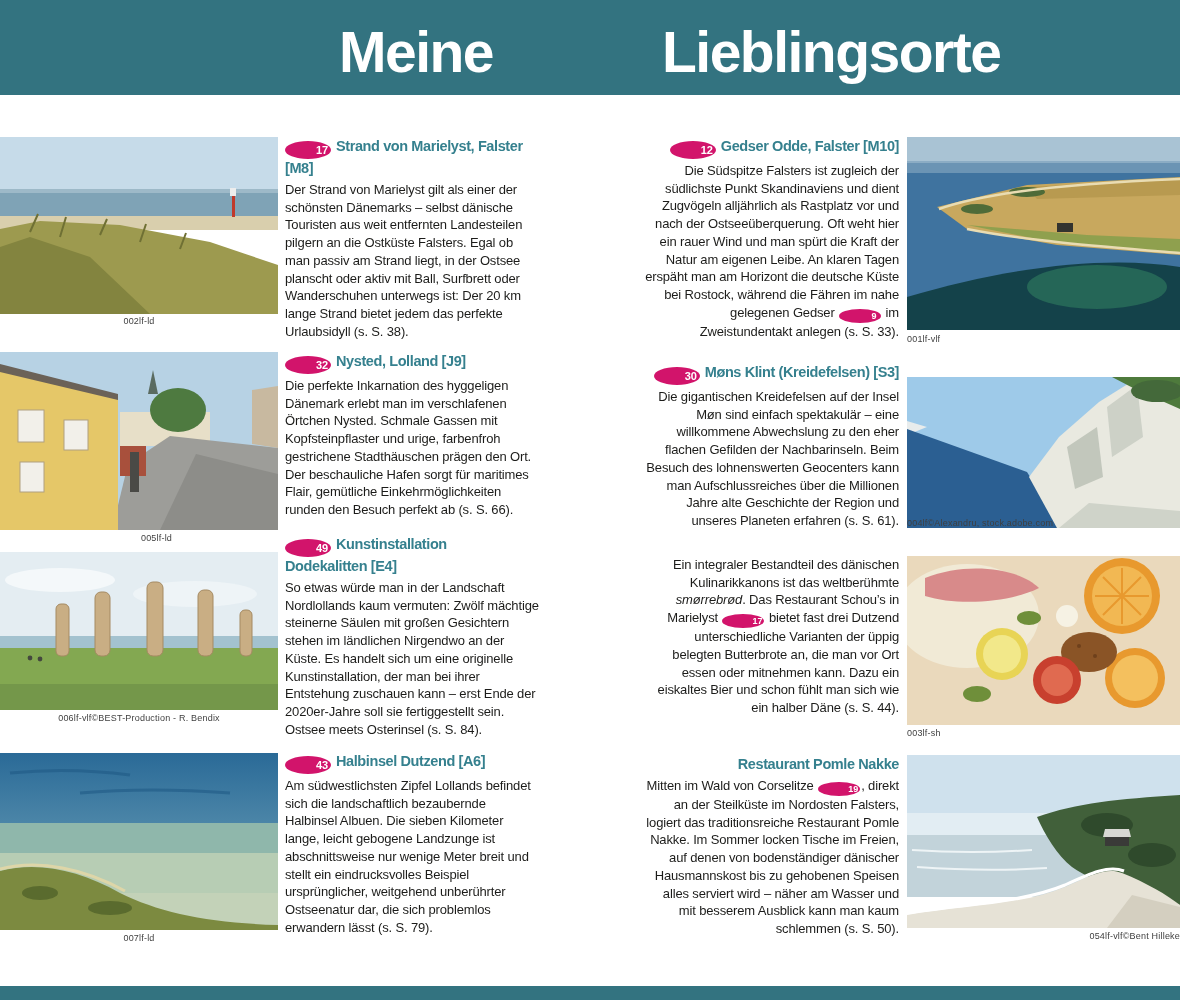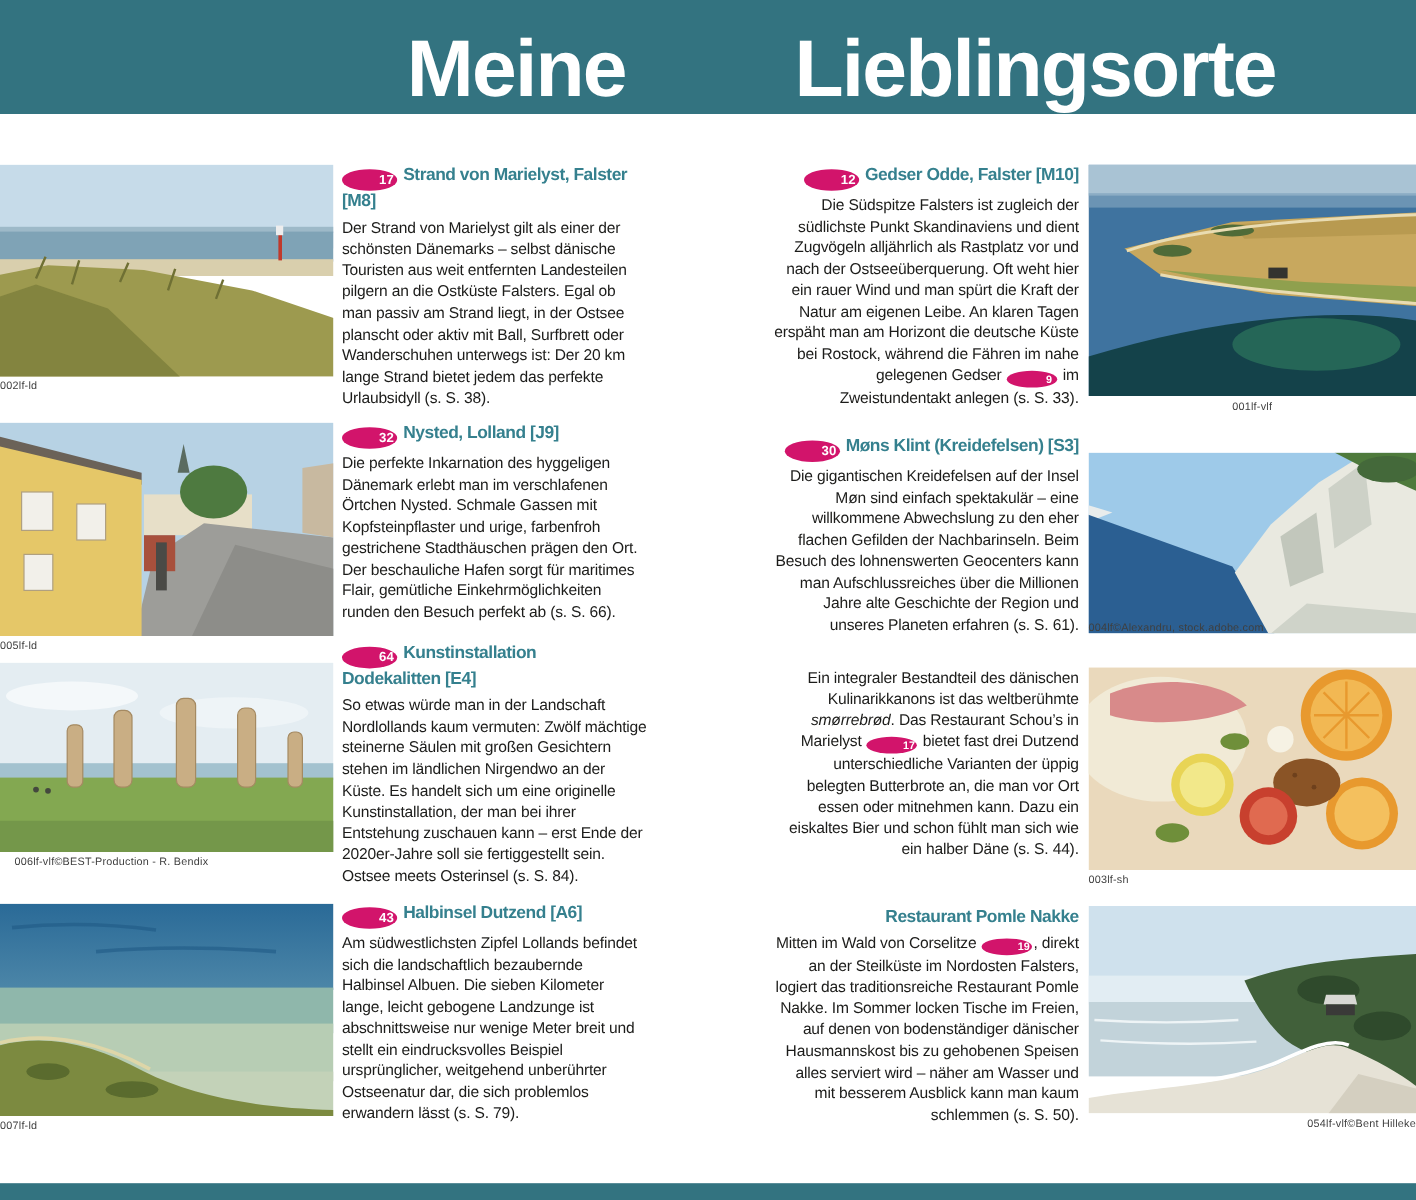--- a/index.html
+++ b/index.html
@@ -1,29 +1,29 @@
 <!DOCTYPE html>
 <html style="--band_teal: #337380; --title_teal: #35808e; --badge_pink: #d2146b; --body_text: #1c1c1a; --credit_text: #3f3f3f;"><head>
 <meta charset="utf-8">
 <style>
   html,body{margin:0;padding:0;background:#ffffff;}
   .page{position:relative;width:1180px;height:1000px;background:#fff;overflow:hidden;
         font-family:"Liberation Sans",sans-serif;}
   
   .band{position:absolute;left:0;top:0;width:1180px;height:95px;background:var(--band_teal,#337380);}
-  .band-word{position:absolute;top:24px;font-size:67px;font-weight:700;color:#fff;
+  .band-word{position:absolute;top:24px;font-size:57px;font-weight:700;color:#fff;
              letter-spacing:-1.5px;line-height:1;}
   .band-word.w1{left:339px;}
   .band-word.w2{left:662px;}
   .footer-band{position:absolute;left:0;top:986px;width:1180px;height:14px;background:var(--band_teal,#337380);}
   
   .photo{position:absolute;overflow:hidden;}
   .photo svg{display:block;width:100%;height:100%;}
   .credit{position:absolute;font-size:9px;color:var(--credit_text,#3f3f3f);letter-spacing:.2px;}
-  .credit.r{text-align:left;}
+  .credit.r{text-align:center;}
   
   .entry{position:absolute;width:254px;}
   .col-right .entry{text-align:right;}
   .entry-title{font-size:14.5px;font-weight:700;color:var(--title_teal,#35808e);
                line-height:19px;letter-spacing:-0.4px;white-space:pre-line;}
   .entry-body{margin-top:3px;font-size:13px;line-height:17.7px;color:var(--body_text,#1c1c1a);
               letter-spacing:-0.15px;}
   .entry-body em{font-style:italic;}
   
   .badge{display:inline-block;background:var(--badge_pink,#d2146b);color:#fff;border-radius:50%;
@@ -88,21 +88,21 @@
       <rect y="132" width="278" height="26" fill="#74974a"></rect>
       <rect x="56" y="52" width="13" height="52" rx="5" fill="#c9ae84" stroke="#a58a62" stroke-width="1"></rect>
       <rect x="95" y="40" width="15" height="64" rx="6" fill="#c9ae84" stroke="#a58a62" stroke-width="1"></rect>
       <rect x="147" y="30" width="16" height="74" rx="6" fill="#c9ae84" stroke="#a58a62" stroke-width="1"></rect>
       <rect x="198" y="38" width="15" height="66" rx="6" fill="#c9ae84" stroke="#a58a62" stroke-width="1"></rect>
       <rect x="240" y="58" width="12" height="46" rx="5" fill="#c9ae84" stroke="#a58a62" stroke-width="1"></rect>
       <circle cx="30" cy="106" r="2.4" fill="#44483e"></circle>
       <circle cx="40" cy="107" r="2.4" fill="#44483e"></circle>
     </svg>
   </div>
-  <div class="credit r" style="left:12px;top:713px;width:278px;">006lf-vlf©BEST-Production - R. Bendix</div>
+  <div class="credit r" style="left:0;top:713px;width:278px;">006lf-vlf©BEST-Production - R. Bendix</div>
 
   <div class="photo" style="left:0;top:753px;width:278px;height:177px;">
     <svg viewBox="0 0 278 177" preserveAspectRatio="none">
       <defs>
         <linearGradient id="sea4" x1="0" y1="0" x2="0" y2="1">
           <stop offset="0" stop-color="#2a6a97"></stop>
             <stop offset="1" stop-color="#4c86a8"></stop>
         </linearGradient>
       </defs>
       <rect width="278" height="72" fill="url(#sea4)"></rect>
@@ -128,21 +128,21 @@
       <polygon points="60,88 180,98 273,102 273,116 150,106" fill="#8fa04e"></polygon>
       <ellipse cx="70" cy="72" rx="16" ry="5" fill="#4f6b38"></ellipse>
       <ellipse cx="120" cy="55" rx="18" ry="5" fill="#4f6b38"></ellipse>
       <path d="M32,72 C80,55 170,46 273,42" stroke="#e9dcb2" stroke-width="2.5" fill="none"></path>
       <path d="M60,92 C120,104 200,110 273,116" stroke="#e9dcb2" stroke-width="2.5" fill="none"></path>
       <path d="M0,193 L273,193 L273,130 C200,118 100,130 0,160 Z" fill="#14424a"></path>
       <ellipse cx="190" cy="150" rx="70" ry="22" fill="#2e7a5e" opacity=".65"></ellipse>
       <rect x="150" y="86" width="16" height="9" fill="#33332f"></rect>
     </svg>
   </div>
-  <div class="credit" style="left:907px;top:334px;width:273px;text-align:center;">001lf-vlf</div>
+  <div class="credit" style="left:907px;top:334px;width:273px;">001lf-vlf</div>
 
   <div class="photo" style="left:907px;top:377px;width:273px;height:151px;">
     <svg viewBox="0 0 273 151" preserveAspectRatio="none">
       <rect width="273" height="151" fill="#9ecae9"></rect>
       <polygon points="0,44 20,50 0,58" fill="#e8ecec"></polygon>
       <polygon points="0,52 120,95 155,151 0,151" fill="#2b5f92"></polygon>
       <polygon points="273,0 273,151 150,151 122,100 152,60 192,25 232,0" fill="#e9e9e0"></polygon>
       <polygon points="200,30 230,8 236,60 205,80" fill="#cdd1c7"></polygon>
       <polygon points="160,70 190,50 196,100 168,112" fill="#c2c7bc"></polygon>
       <polygon points="205,0 273,0 273,32 228,12" fill="#4e7a3c"></polygon>
@@ -197,21 +197,21 @@
   <div class="col-left">
     <div class="entry" style="left:285px;top:137px;">
       <div class="entry-title"><span class="badge">17</span><span>Strand von Marielyst, Falster [M8]</span></div>
       <div class="entry-body"><span>Der Strand von Marielyst gilt als einer der schönsten Dänemarks – selbst dänische Touristen aus weit entfernten Landesteilen pilgern an die Ostküste Falsters. Egal ob man passiv am Strand liegt, in der Ostsee planscht oder aktiv mit Ball, Surfbrett oder Wanderschuhen unterwegs ist: Der 20 km lange Strand bietet jedem das perfekte Urlaubsidyll (s. S. 38).</span></div>
     </div>
     <div class="entry" style="left:285px;top:352px;">
       <div class="entry-title"><span class="badge">32</span><span>Nysted, Lolland [J9]</span></div>
       <div class="entry-body"><span>Die perfekte Inkarnation des hyggeligen Dänemark erlebt man im verschlafenen Örtchen Nysted. Schmale Gassen mit Kopfsteinpflaster und urige, farbenfroh gestrichene Stadthäuschen prägen den Ort. Der beschauliche Hafen sorgt für maritimes Flair, gemütliche Einkehrmöglichkeiten runden den Besuch perfekt ab (s. S. 66).</span></div>
     </div>
     <div class="entry" style="left:285px;top:535px;">
-      <div class="entry-title"><span class="badge">64</span><span>Kunstinstallation
+      <div class="entry-title"><span class="badge">49</span><span>Kunstinstallation
 Dodekalitten [E4]</span></div>
       <div class="entry-body"><span>So etwas würde man in der Landschaft Nordlollands kaum vermuten: Zwölf mächtige steinerne Säulen mit großen Gesichtern stehen im ländlichen Nirgendwo an der Küste. Es handelt sich um eine originelle Kunstinstallation, der man bei ihrer Entstehung zuschauen kann – erst Ende der 2020er-Jahre soll sie fertiggestellt sein. Ostsee meets Osterinsel (s. S. 84).</span></div>
     </div>
     <div class="entry" style="left:285px;top:752px;">
       <div class="entry-title"><span class="badge">43</span><span>Halbinsel Dutzend [A6]</span></div>
       <div class="entry-body"><span>Am südwestlichsten Zipfel Lollands befindet sich die landschaftlich bezaubernde Halbinsel Albuen. Die sieben Kilometer lange, leicht gebogene Landzunge ist abschnittsweise nur wenige Meter breit und stellt ein eindrucksvolles Beispiel ursprünglicher, weitgehend unberührter Ostseenatur dar, die sich problemlos erwandern lässt (s. S. 79).</span></div>
     </div>
   </div>
 
   <div class="col-right">

